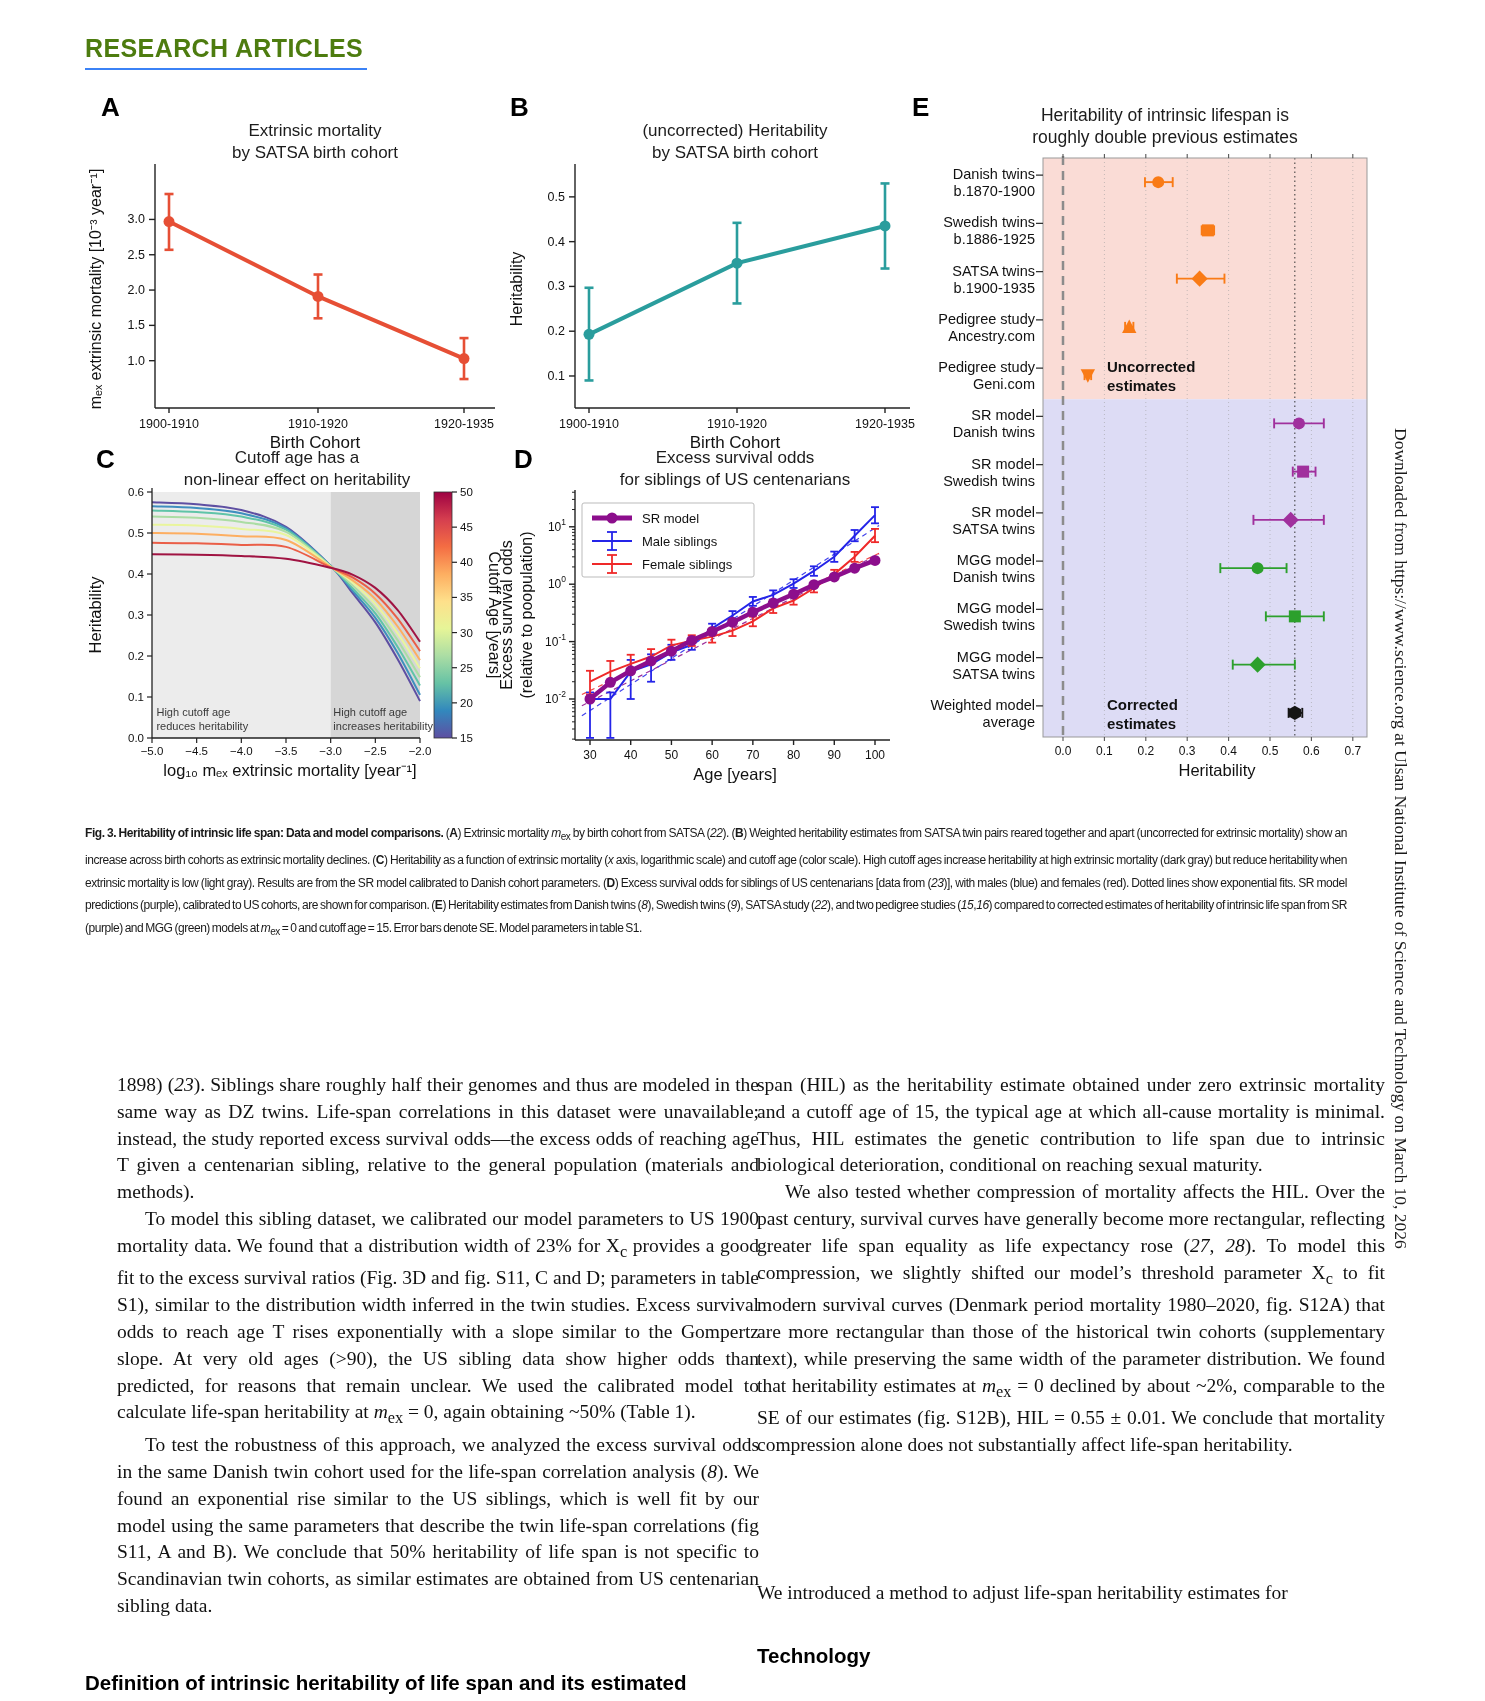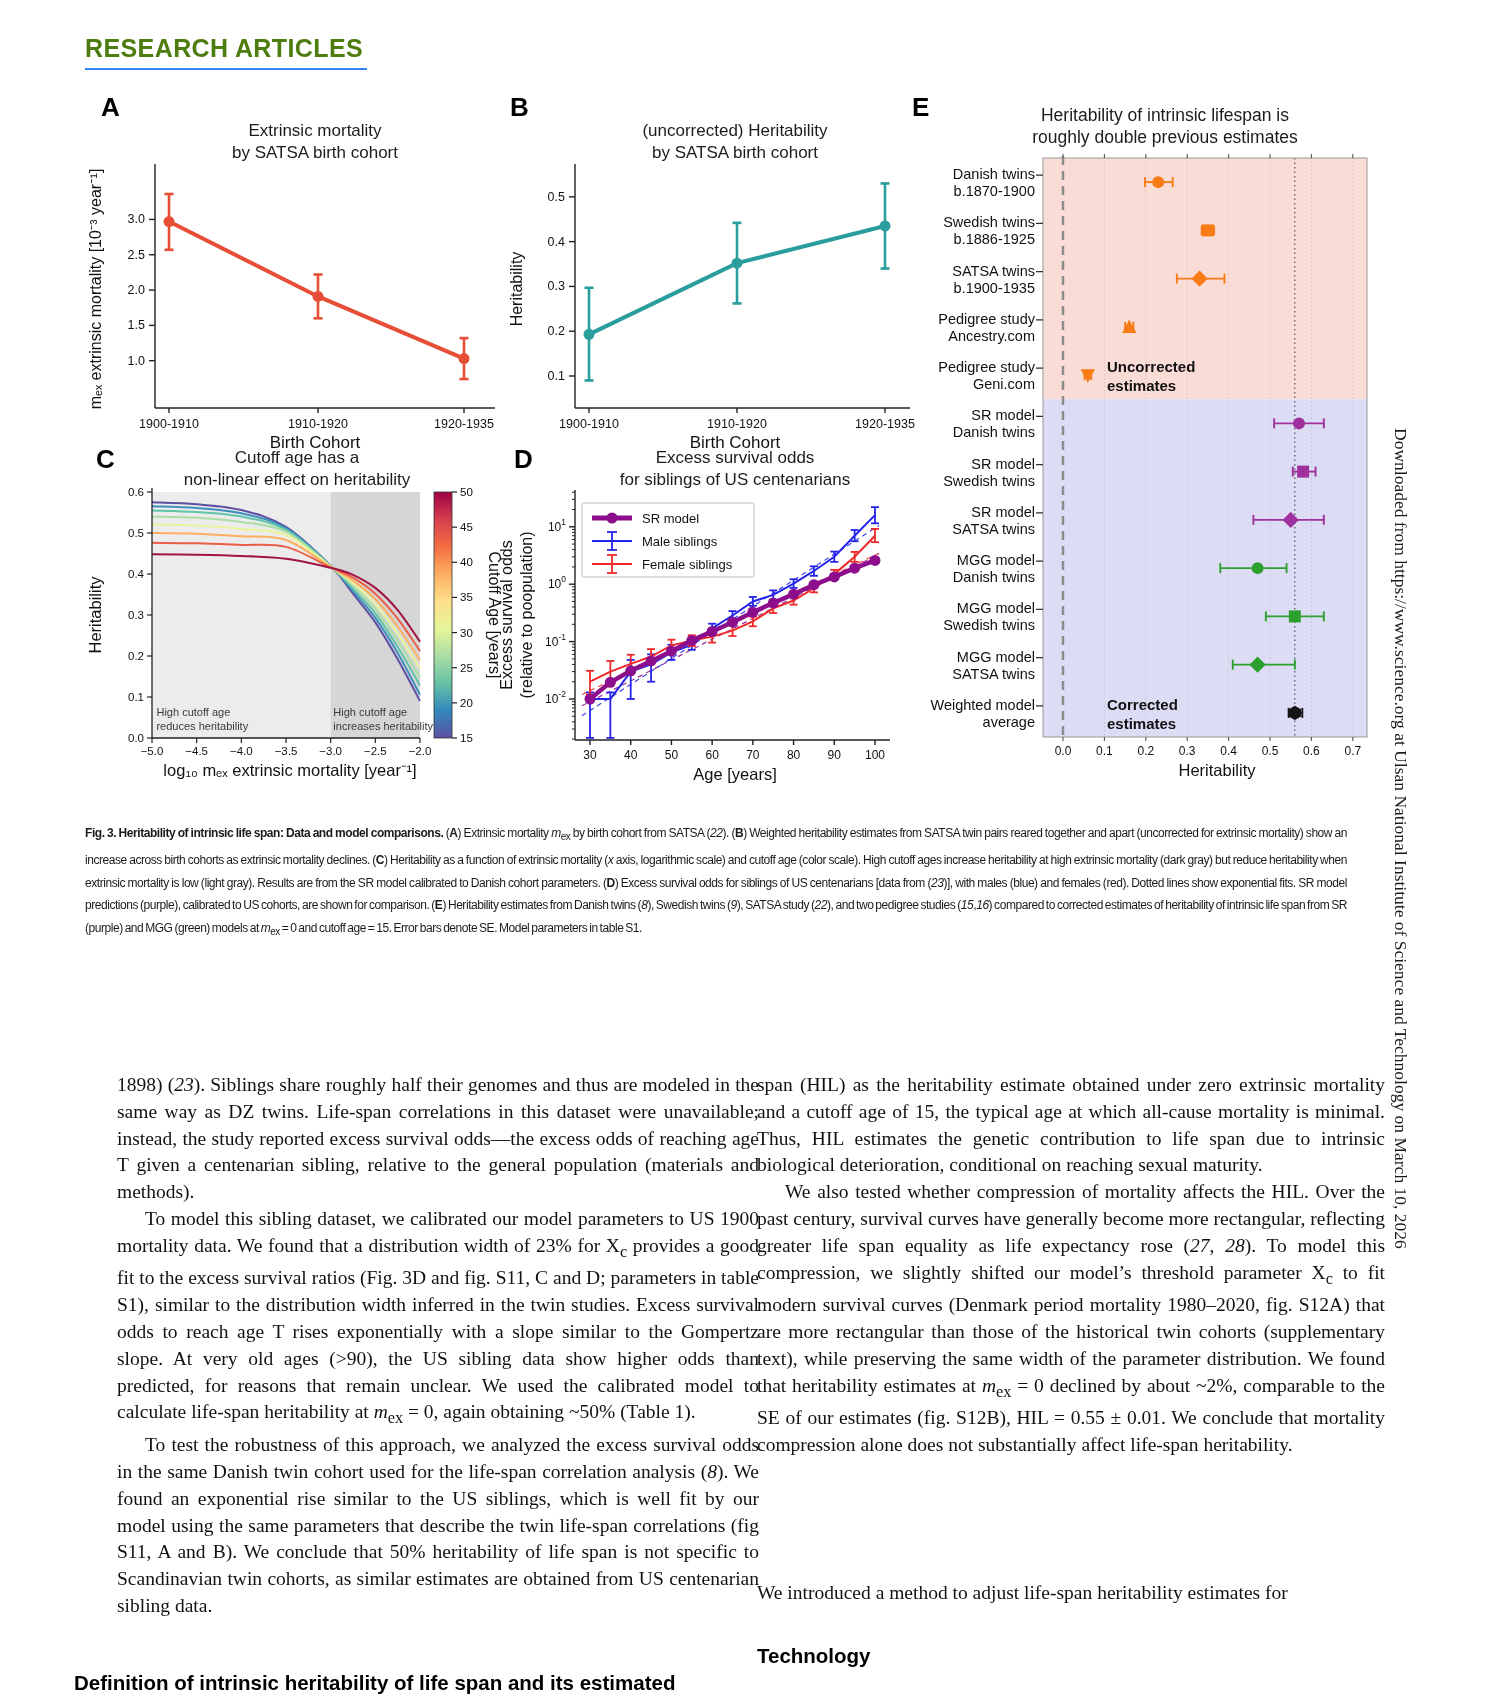--- a/index.html
+++ b/index.html
@@ -520,21 +520,21 @@
       <text x="372" y="688" font-size="16.5" fill="#111" text-anchor="middle" font-weight="normal">Heritability</text>
     </svg>
 
   <div class="caption"><b>Fig. 3. Heritability of intrinsic life span: Data and model comparisons.</b> (<b>A</b>) Extrinsic mortality <i>m</i><sub>ex</sub> by birth cohort from SATSA (<i>22</i>). (<b>B</b>) Weighted heritability estimates from SATSA twin pairs reared together and apart (uncorrected for extrinsic mortality) show an increase across birth cohorts as extrinsic mortality declines. (<b>C</b>) Heritability as a function of extrinsic mortality (<i>x</i> axis, logarithmic scale) and cutoff age (color scale). High cutoff ages increase heritability at high extrinsic mortality (dark gray) but reduce heritability when extrinsic mortality is low (light gray). Results are from the SR model calibrated to Danish cohort parameters. (<b>D</b>) Excess survival odds for siblings of US centenarians [data from (<i>23</i>)], with males (blue) and females (red). Dotted lines show exponential fits. SR model predictions (purple), calibrated to US cohorts, are shown for comparison. (<b>E</b>) Heritability estimates from Danish twins (<i>8</i>), Swedish twins (<i>9</i>), SATSA study (<i>22</i>), and two pedigree studies (<i>15</i>,<i>16</i>) compared to corrected estimates of heritability of intrinsic life span from SR (purple) and MGG (green) models at <i>m</i><sub>ex</sub> = 0 and cutoff age = 15. Error bars denote SE. Model parameters in table S1.</div>
 
   <div class="col left">
     <p>1898) (<i>23</i>). Siblings share roughly half their genomes and thus are modeled in the same way as DZ twins. Life-span correlations in this dataset were unavailable; instead, the study reported excess survival odds—the excess odds of reaching age T given a centenarian sibling, relative to the general population (materials and methods).</p>
     <p class="ind">To model this sibling dataset, we calibrated our model parameters to US 1900 mortality data. We found that a distribution width of 23% for X<sub>c</sub> provides a good fit to the excess survival ratios (Fig. 3D and fig. S11, C and D; parameters in table S1), similar to the distribution width inferred in the twin studies. Excess survival odds to reach age T rises exponentially with a slope similar to the Gompertz slope. At very old ages (&gt;90), the US sibling data show higher odds than predicted, for reasons that remain unclear. We used the calibrated model to calculate life-span heritability at <i>m</i><sub>ex</sub> = 0, again obtaining ~50% (Table 1).</p>
     <p class="ind">To test the robustness of this approach, we analyzed the excess survival odds in the same Danish twin cohort used for the life-span correlation analysis (<i>8</i>). We found an exponential rise similar to the US siblings, which is well fit by our model using the same parameters that describe the twin life-span correlations (fig S11, A and B). We conclude that 50% heritability of life span is not specific to Scandinavian twin cohorts, as similar estimates are obtained from US centenarian sibling data.</p>
   </div>
-  <div class="subhead" style="left:74px;top:1671px;width:642px">Definition of intrinsic heritability of life span and its estimated</div>
+  <div class="subhead" style="left:85px;top:1671px;width:642px">Definition of intrinsic heritability of life span and its estimated</div>
 
   <div class="col right">
     <p>span (HIL) as the heritability estimate obtained under zero extrinsic mortality and a cutoff age of 15, the typical age at which all-cause mortality is minimal. Thus, HIL estimates the genetic contribution to life span due to intrinsic biological deterioration, conditional on reaching sexual maturity.</p>
     <p class="ind">We also tested whether compression of mortality affects the HIL. Over the past century, survival curves have generally become more rectangular, reflecting greater life span equality as life expectancy rose (<i>27</i>, <i>28</i>). To model this compression, we slightly shifted our model’s threshold parameter X<sub>c</sub> to fit modern survival curves (Denmark period mortality 1980–2020, fig. S12A) that are more rectangular than those of the historical twin cohorts (supplementary text), while preserving the same width of the parameter distribution. We found that heritability estimates at <i>m</i><sub>ex</sub> = 0 declined by about ~2%, comparable to the SE of our estimates (fig. S12B), HIL = 0.55 ± 0.01. We conclude that mortality compression alone does not substantially affect life-span heritability.</p>
   </div>
   <div class="subhead" style="left:757px;top:1644px;width:628px">Technology</div>
   <div class="bodyline" style="left:757px;top:1580px;width:628px">We introduced a method to adjust life-span heritability estimates for</div>
 
   <div class="sidebar">Downloaded from https://www.science.org at Ulsan National Institute of Science and Technology on March 10, 2026</div>
 </div>

